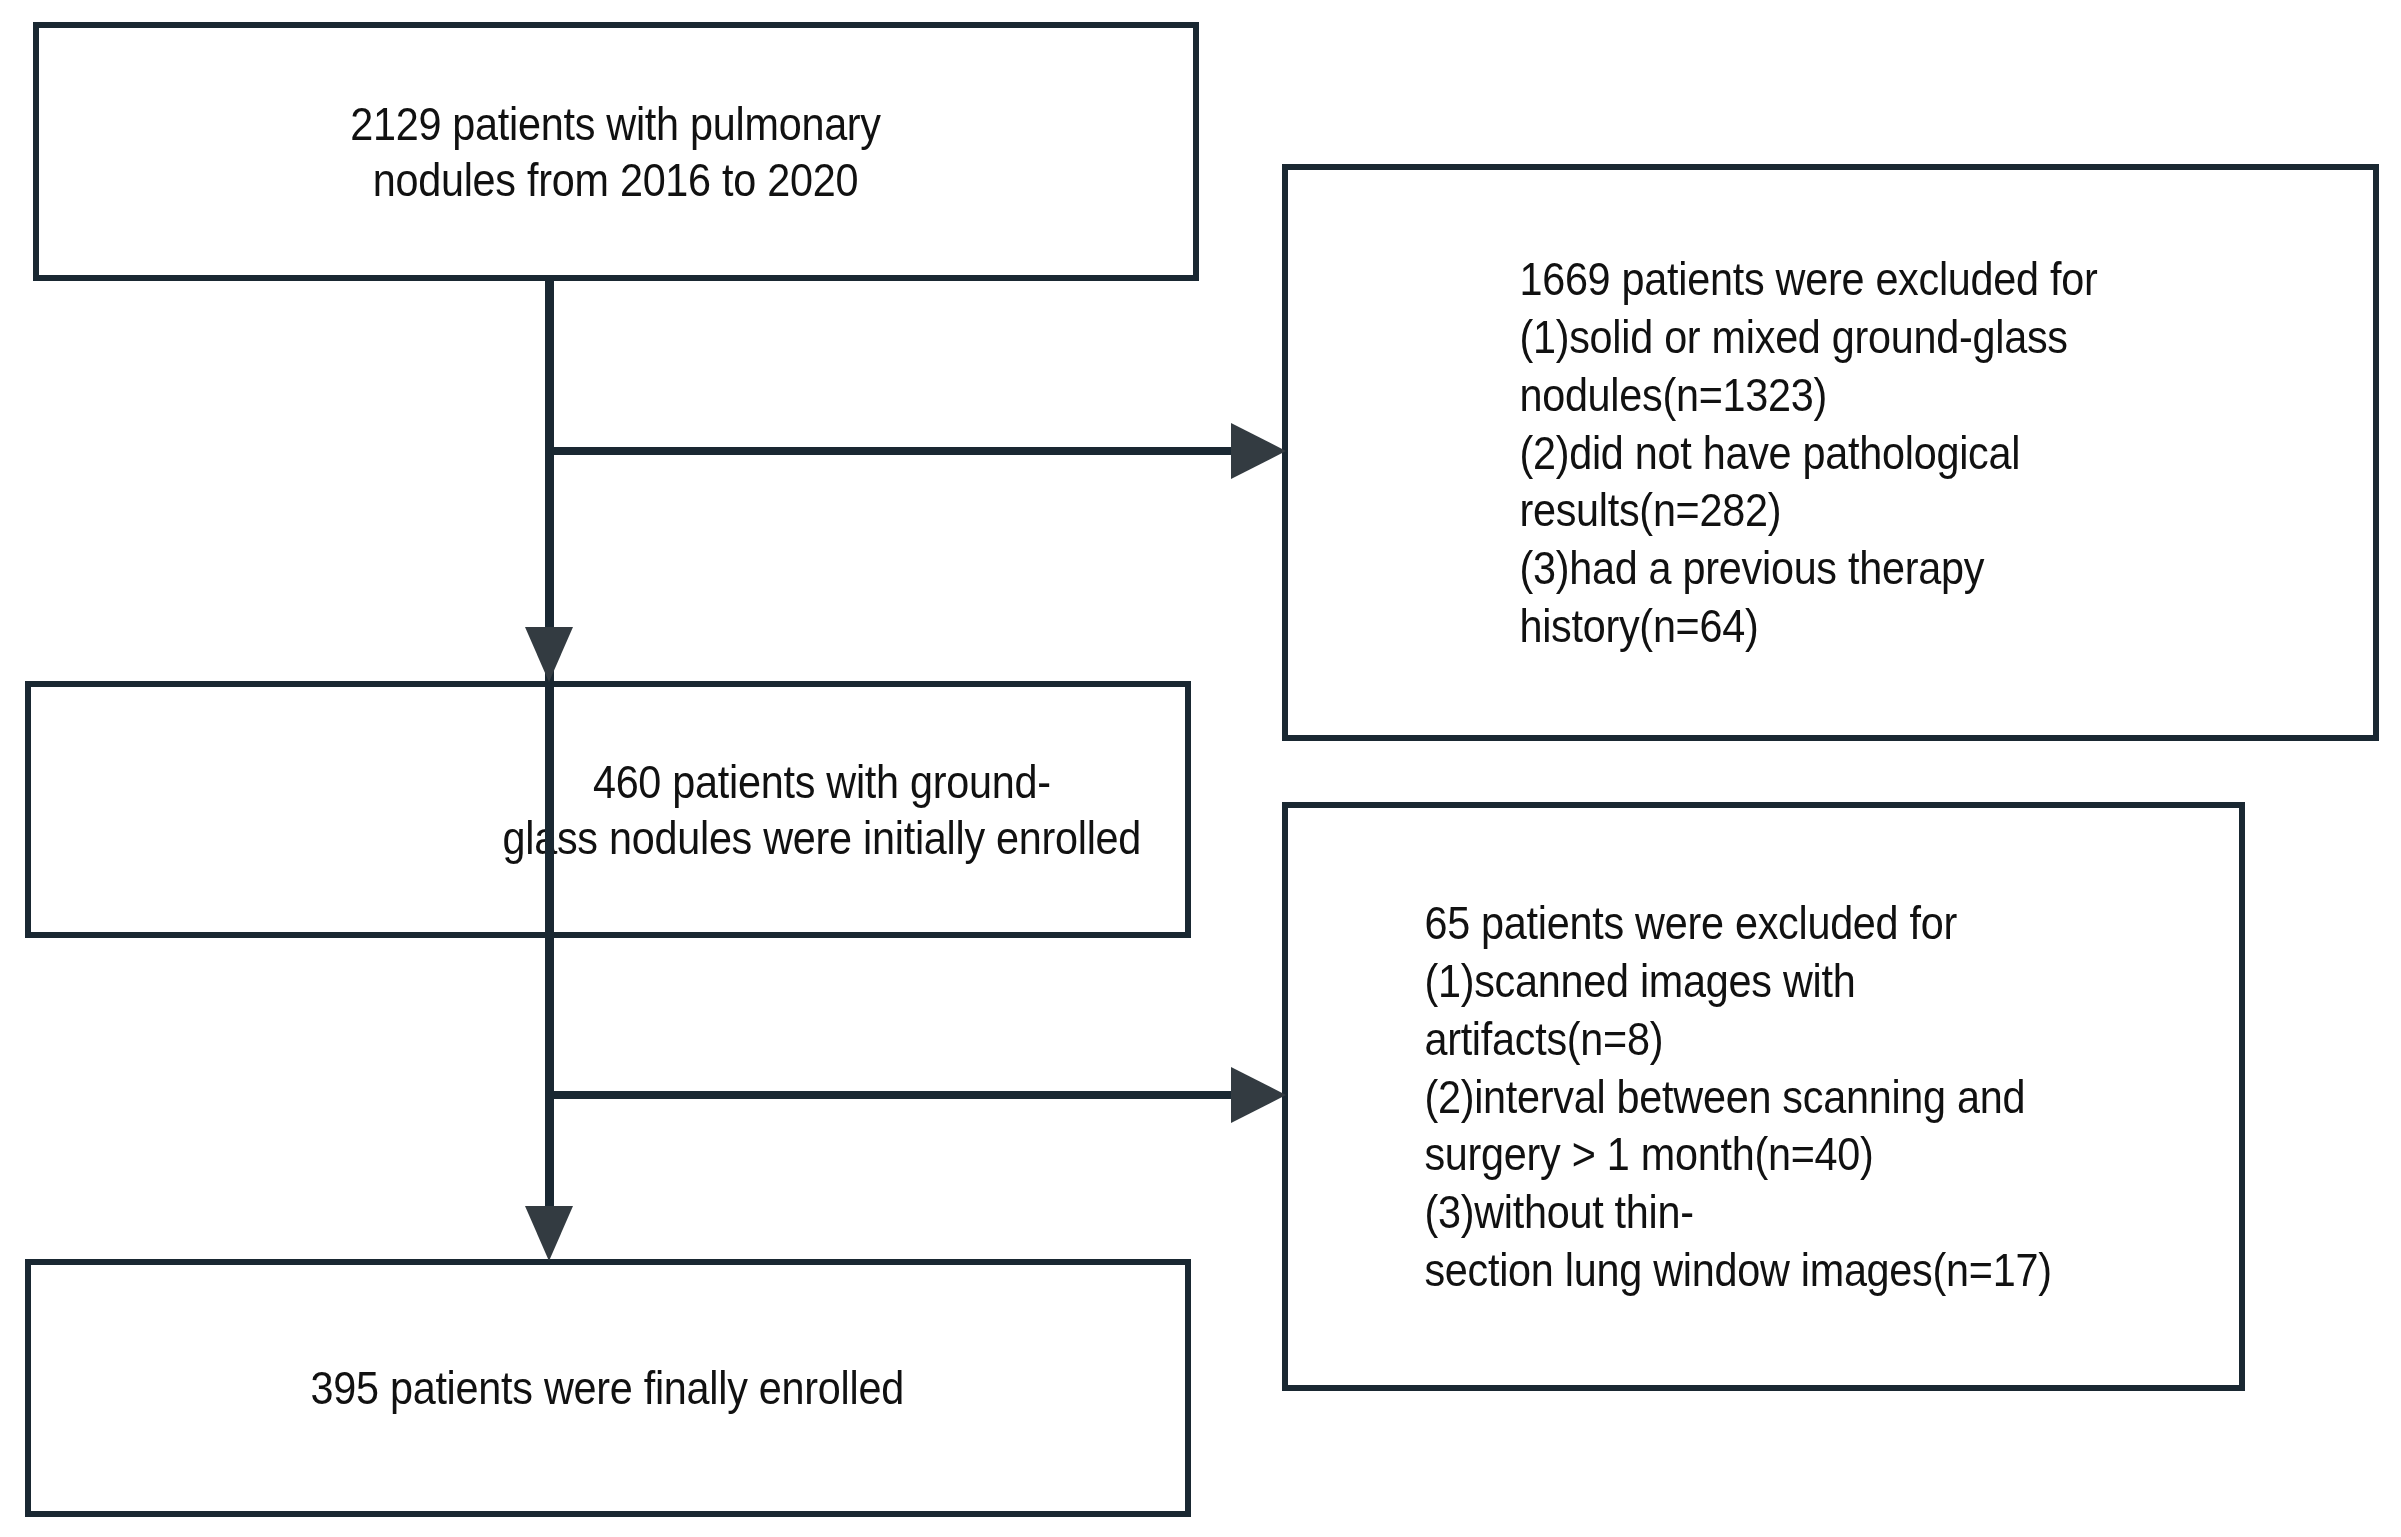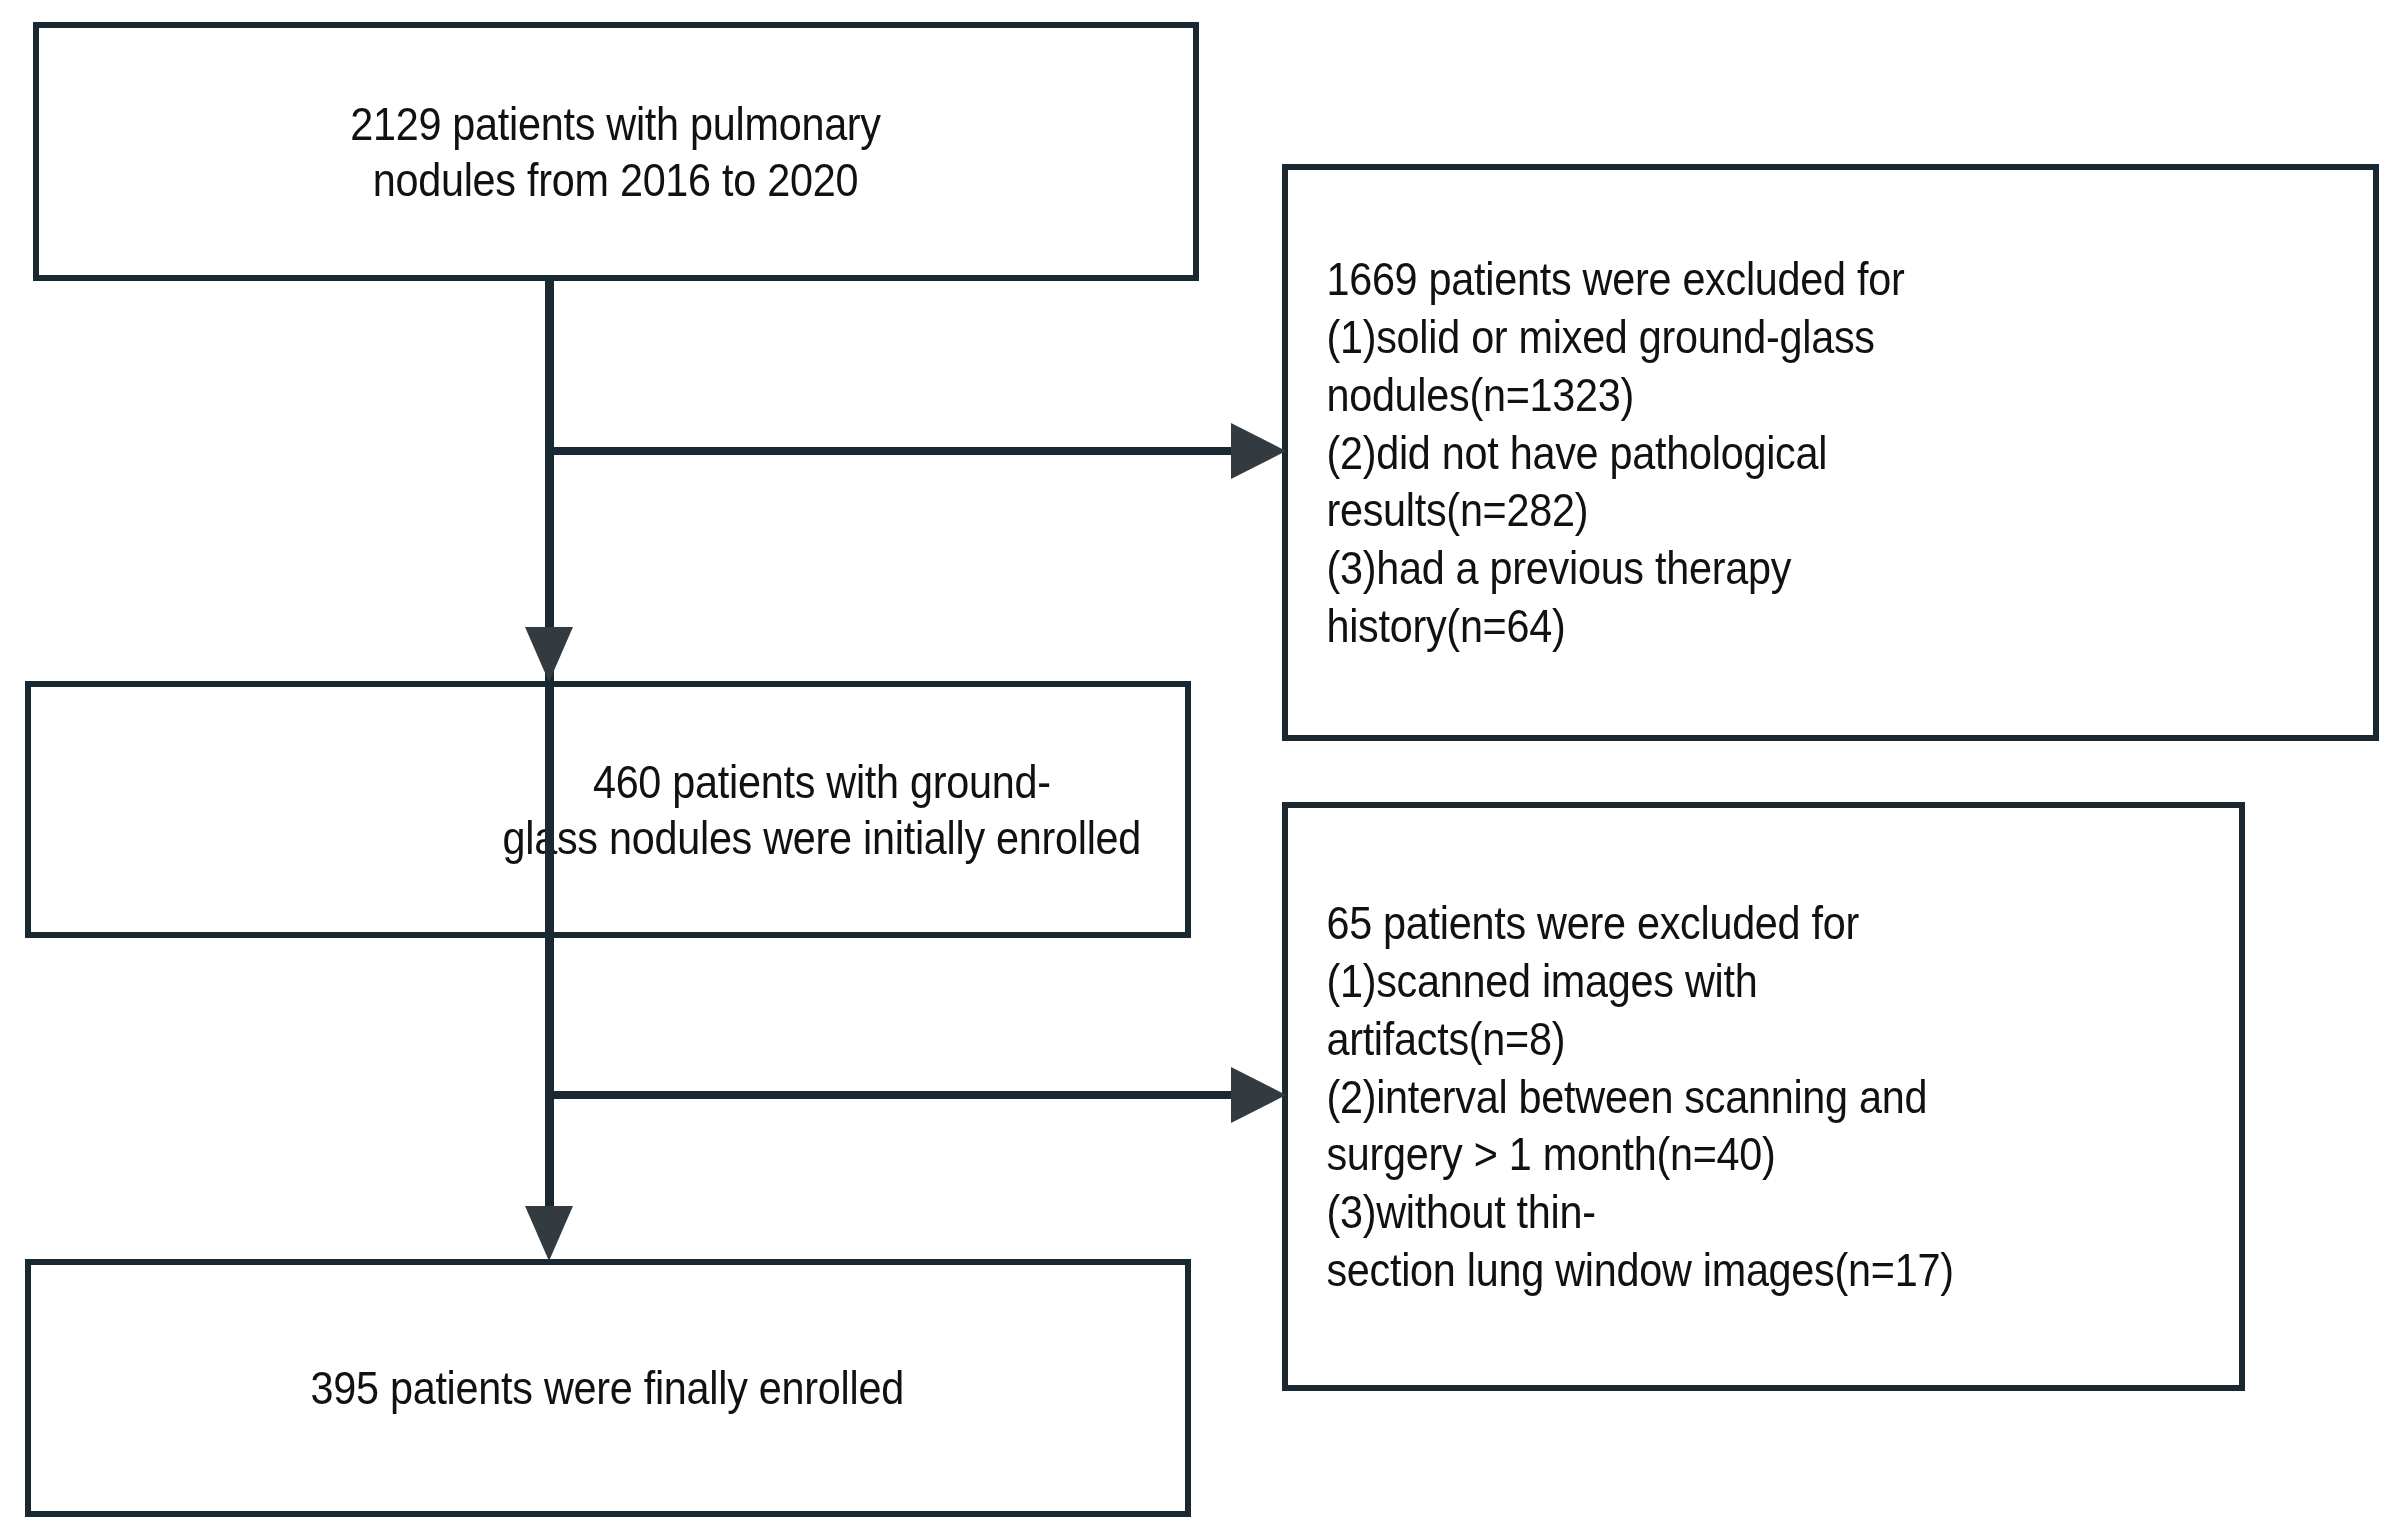--- a/index.html
+++ b/index.html
@@ -24,21 +24,21 @@
     background: #ffffff;
     border: 6.2px solid #1a2832;
     display: flex;
     align-items: center;
   }
   .node.centered {
     justify-content: center;
     text-align: center;
   }
   .node.leftal {
-    justify-content: flex-start;
+    justify-content: center;
     text-align: left;
     padding-left: 12px;
   }
   .node-text {
     font-size: 47px;
     line-height: 1.18;
     color: #111111;
     font-stretch: condensed;
     transform: scaleX(0.88);
     transform-origin: center center;

